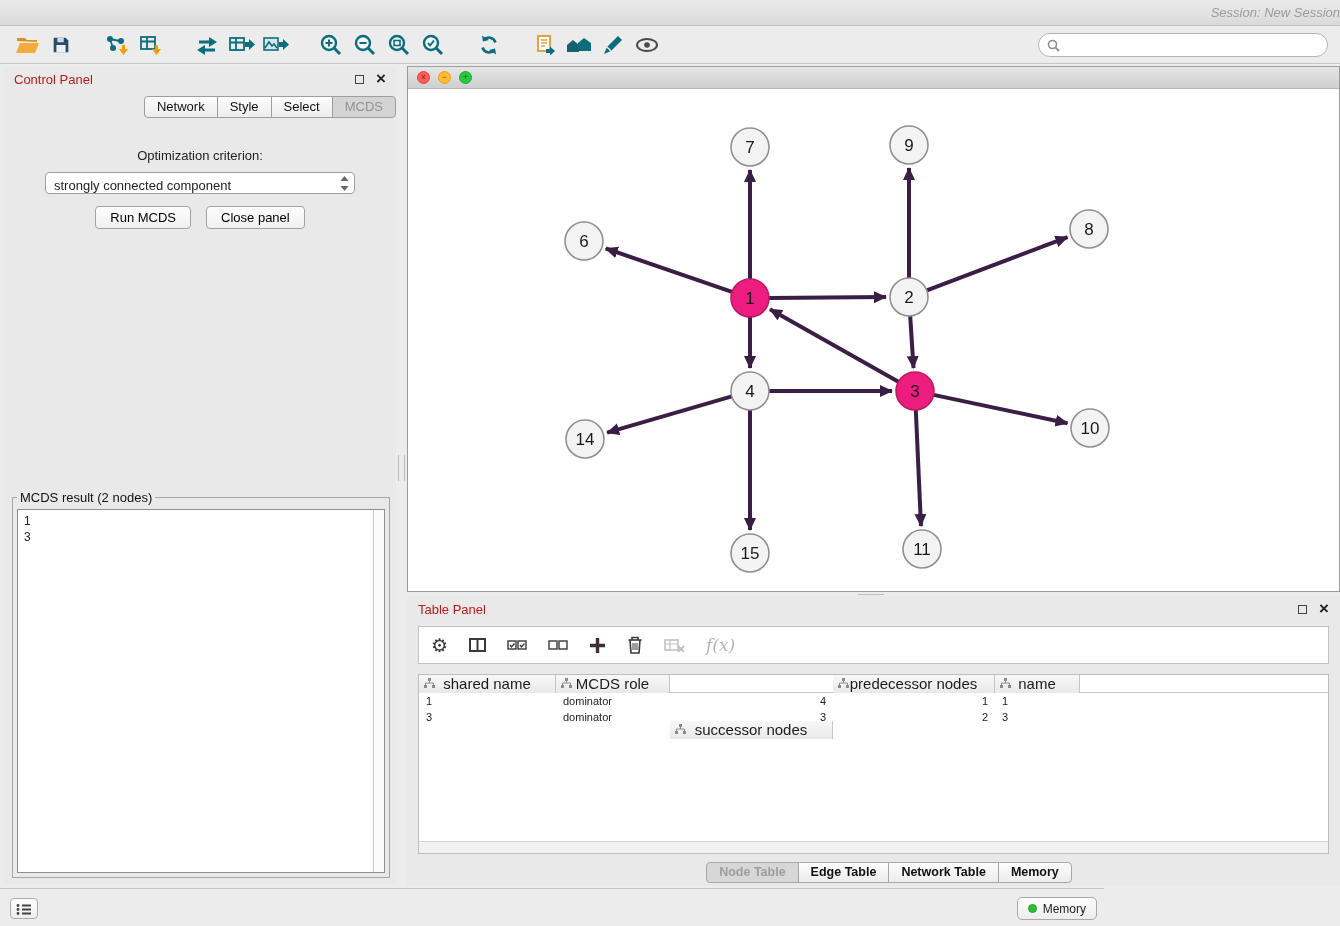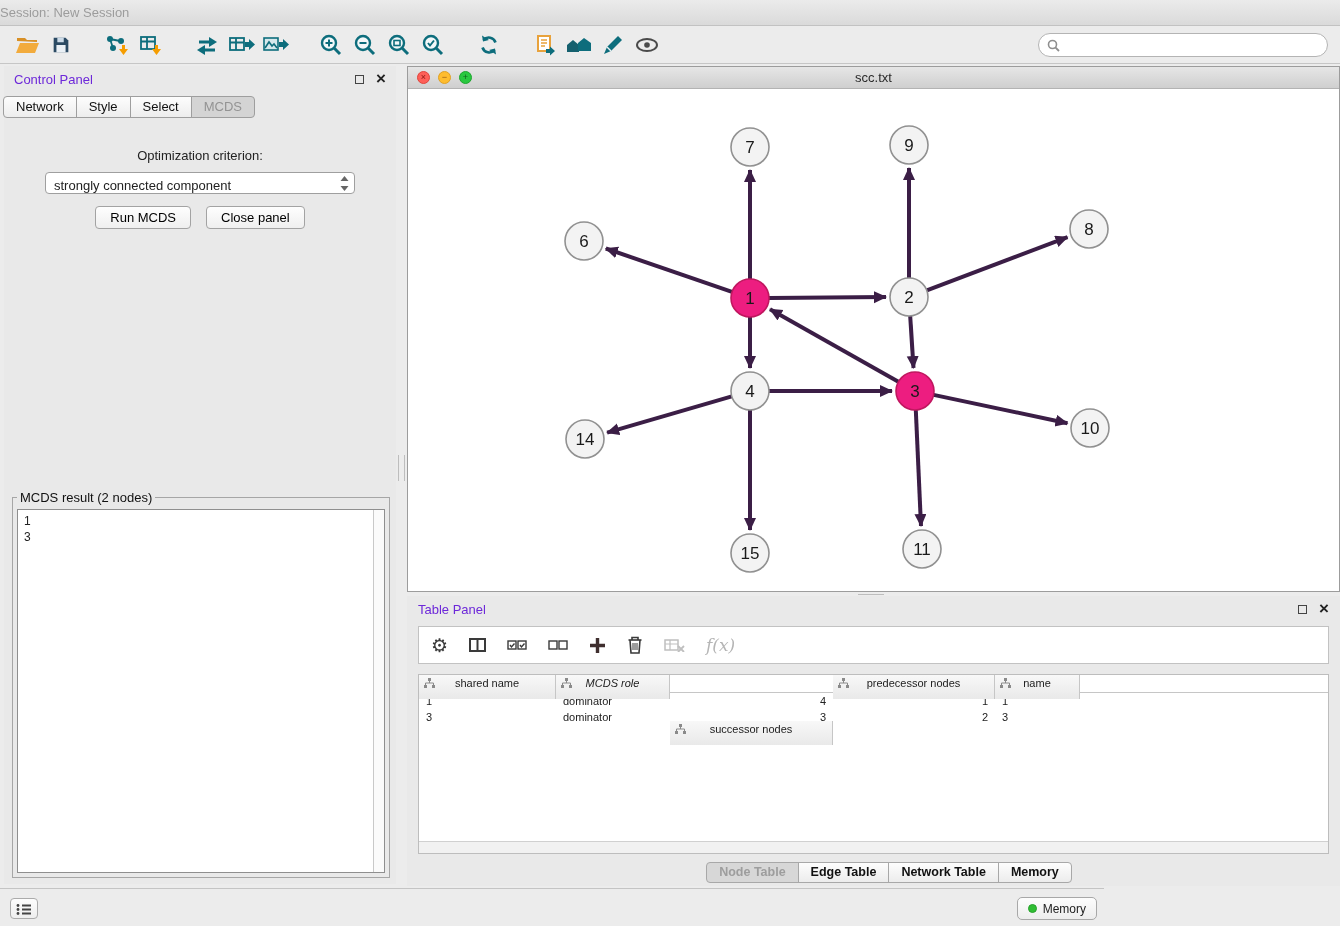--- a/index.html
+++ b/index.html
@@ -2,39 +2,39 @@
 <html><head>
 <meta charset="utf-8">
 <style>
   * { box-sizing: border-box; margin:0; padding:0; }
   html,body { width:1340px; height:926px; }
   body { font-family:"Liberation Sans", sans-serif; background:#ececec; position:relative; overflow:hidden; font-size:13px; color:#222; }
 
   
   .titlebar { position:absolute; top:0; left:0; width:1340px; height:26px;
     background:linear-gradient(#ebebeb,#dadada); border-bottom:1px solid #c2c2c2;
-    display:flex; align-items:center; justify-content:flex-start; color:#9c9c9c; font-size:13px; }
+    display:flex; align-items:center; justify-content:flex-end; color:#9c9c9c; font-size:13px;font-style:italic; }
 
   
   .toolbar { position:absolute; top:26px; left:0; width:1340px; height:38px;
     background:#ececec; border-bottom:1px solid #c6c6c6; display:flex; align-items:center; padding:0 10px; }
   .tb-icon { width:34px; height:30px; display:flex; align-items:center; justify-content:center; }
   .tb-group { display:flex; align-items:center; margin-right:22px; }
   .search-wrap { position:absolute; right:12px; top:7px; width:290px; height:24px;
     border:1px solid #b4b4b4; border-radius:12px; background:#fff; display:flex; align-items:center; padding:0 8px; }
   .search-wrap input { border:none; outline:none; flex:1; font-size:12px; background:transparent; margin-left:6px; font-family:"Liberation Sans",sans-serif; }
 
   
   .control-panel { position:absolute; left:4px; top:66px; width:392px; height:818px; background:#e9e9e9; }
   .panel-head { height:26px; display:flex; align-items:center; padding:0 10px; }
-  .panel-title { font-size:13px; color:#6d28d9; }
+  .panel-title { font-size:13px; color:#b91c1c; }
   .panel-head .spacer { flex:1; }
   .float-box { width:9px; height:9px; border:1.5px solid #444; margin-right:12px; cursor:pointer; }
   .close-x { font-size:17px; font-weight:bold; color:#222; line-height:10px; cursor:pointer; }
-  .cp-tabs { display:flex; justify-content:flex-start; margin-top:4px; }
+  .cp-tabs { display:flex; justify-content:flex-end; margin-top:4px; }
   .cp-tab { padding:2px 12px 3px; border:1px solid #9e9e9e; background:linear-gradient(#fdfdfd,#ededed);
     margin-left:-1px; font-size:13px; color:#111; cursor:pointer; }
   .cp-tab:first-child { border-radius:4px 0 0 4px; }
   .cp-tab:last-child { border-radius:0 4px 4px 0; }
   .cp-tab.active { background:#d4d4d4; color:#939393; }
   .opt-label { text-align:center; margin-top:30px; font-size:13px; }
   .select-box { position:relative; width:310px; height:22px; margin:9px auto 0; background:#fff;
     border:1px solid #9f9f9f; border-radius:4px; display:flex; align-items:center; padding:4px 22px 0 8px;
     font-size:13px; cursor:pointer; }
   .select-arrows { position:absolute; right:5px; top:3px; }
@@ -65,22 +65,22 @@
   .table-panel { position:absolute; left:407px; top:596px; width:933px; height:290px; background:#e9e9e9; }
   .tp-head { height:26px; display:flex; align-items:center; padding:0 11px; }
   .tp-toolbar { position:absolute; left:11px; top:30px; width:911px; height:38px; background:#fff;
     border:1px solid #c2c2c2; display:flex; align-items:center; gap:21px; padding:0 12px; }
   .tp-toolbar .titem { display:flex; align-items:center; justify-content:center; cursor:pointer; }
   .gear-glyph { font-size:19px; color:#3a3a3a; }
   .fx { font-family:"DejaVu Serif", serif; font-style:italic; font-size:17px; color:#b5b5b5; }
   .data-table { position:absolute; left:11px; top:78px; width:911px; height:180px; background:#fff;
     border:1px solid #bdbdbd; overflow:hidden; }
   .thead { display:flex; height:18px; border-bottom:1px solid #c6c6c6; }
-  .th { position:relative; height:24px; background:linear-gradient(#f8f8f8,#e9e9e9);
-    border-right:1px solid #c6c6c6; font-size:11px; color:#1c1c1c; text-align:center; line-height:17px; cursor:pointer; }
+  .th { position:relative; height:18px; background:linear-gradient(#f8f8f8,#e9e9e9);
+    border-right:1px solid #c6c6c6; font-size:15px; color:#1c1c1c; text-align:center; line-height:17px; cursor:pointer; }
   .th .hicon { position:absolute; left:5px; top:3px; }
   .tbody { }
   .tr { display:flex; height:16px; }
   .td { font-size:11px; line-height:16px; padding:0 7px; white-space:nowrap; overflow:hidden; }
   .hscroll { position:absolute; left:0; right:0; bottom:0; height:12px; background:#f1f1f1; border-top:1px solid #d0d0d0; }
   .bottom-tabs { position:absolute; bottom:3px; left:16px; width:100%; display:flex; justify-content:center;margin-top:28px; }
   .bottom-tab { padding:2px 12px 3px; border:1px solid #a8a8a8; background:linear-gradient(#fdfdfd,#ececec);
     margin-left:-1px; font-size:12.5px; font-weight:bold; color:#111; cursor:pointer; }
   .bottom-tab:first-child { border-radius:4px 0 0 4px; }
   .bottom-tab:last-child { border-radius:0 4px 4px 0; }
@@ -288,21 +288,20 @@
       <div class="result-scroll"></div>
     </div>
   </fieldset>
 </div>
 
 <div class="v-grip"></div>
 <div class="h-grip"></div>
 
 <div class="net-window">
   <div class="net-titlebar">
-    <span class="net-title">scc.txt</span>
     <span class="lights">
       <span class="light red">×</span>
       <span class="light yellow">−</span>
       <span class="light green">+</span>
     </span>
   </div>
   <svg width="931" height="502">
     <defs>
       <marker id="arrowhead" markerUnits="userSpaceOnUse" markerWidth="16" markerHeight="14" refX="12" refY="6" orient="auto">
         <path id="arrowhead-path" d="M0 0 L13 6 L0 12 Z" fill="#3b1e46"></path>
@@ -430,21 +429,21 @@
   </div>
 
   <div class="data-table">
     <div class="thead">
         <div class="th" style="width: 137px;"><svg class="hicon" width="11" height="11" viewBox="0 0 11 11">
             <rect x="4" y="0" width="3" height="3" fill="#8a8a8a"></rect>
             <rect x="0" y="7" width="3" height="3" fill="#8a8a8a"></rect>
             <rect x="8" y="7" width="3" height="3" fill="#8a8a8a"></rect>
             <path d="M5.5 3v2M1.5 7V5h8v2" stroke="#8a8a8a" fill="none"></path>
           </svg><span>shared name</span></div>
-        <div class="th" style="width: 114px; font-style: italic;"><svg class="hicon" width="11" height="11" viewBox="0 0 11 11">
+        <div class="th" style="width: 114px;"><svg class="hicon" width="11" height="11" viewBox="0 0 11 11">
             <rect x="4" y="0" width="3" height="3" fill="#8a8a8a"></rect>
             <rect x="0" y="7" width="3" height="3" fill="#8a8a8a"></rect>
             <rect x="8" y="7" width="3" height="3" fill="#8a8a8a"></rect>
             <path d="M5.5 3v2M1.5 7V5h8v2" stroke="#8a8a8a" fill="none"></path>
           </svg><span>MCDS role</span></div>
         <div class="th" style="width: 163px; margin-top: 46px;"><svg class="hicon" width="11" height="11" viewBox="0 0 11 11">
             <rect x="4" y="0" width="3" height="3" fill="#8a8a8a"></rect>
             <rect x="0" y="7" width="3" height="3" fill="#8a8a8a"></rect>
             <rect x="8" y="7" width="3" height="3" fill="#8a8a8a"></rect>
             <path d="M5.5 3v2M1.5 7V5h8v2" stroke="#8a8a8a" fill="none"></path>

